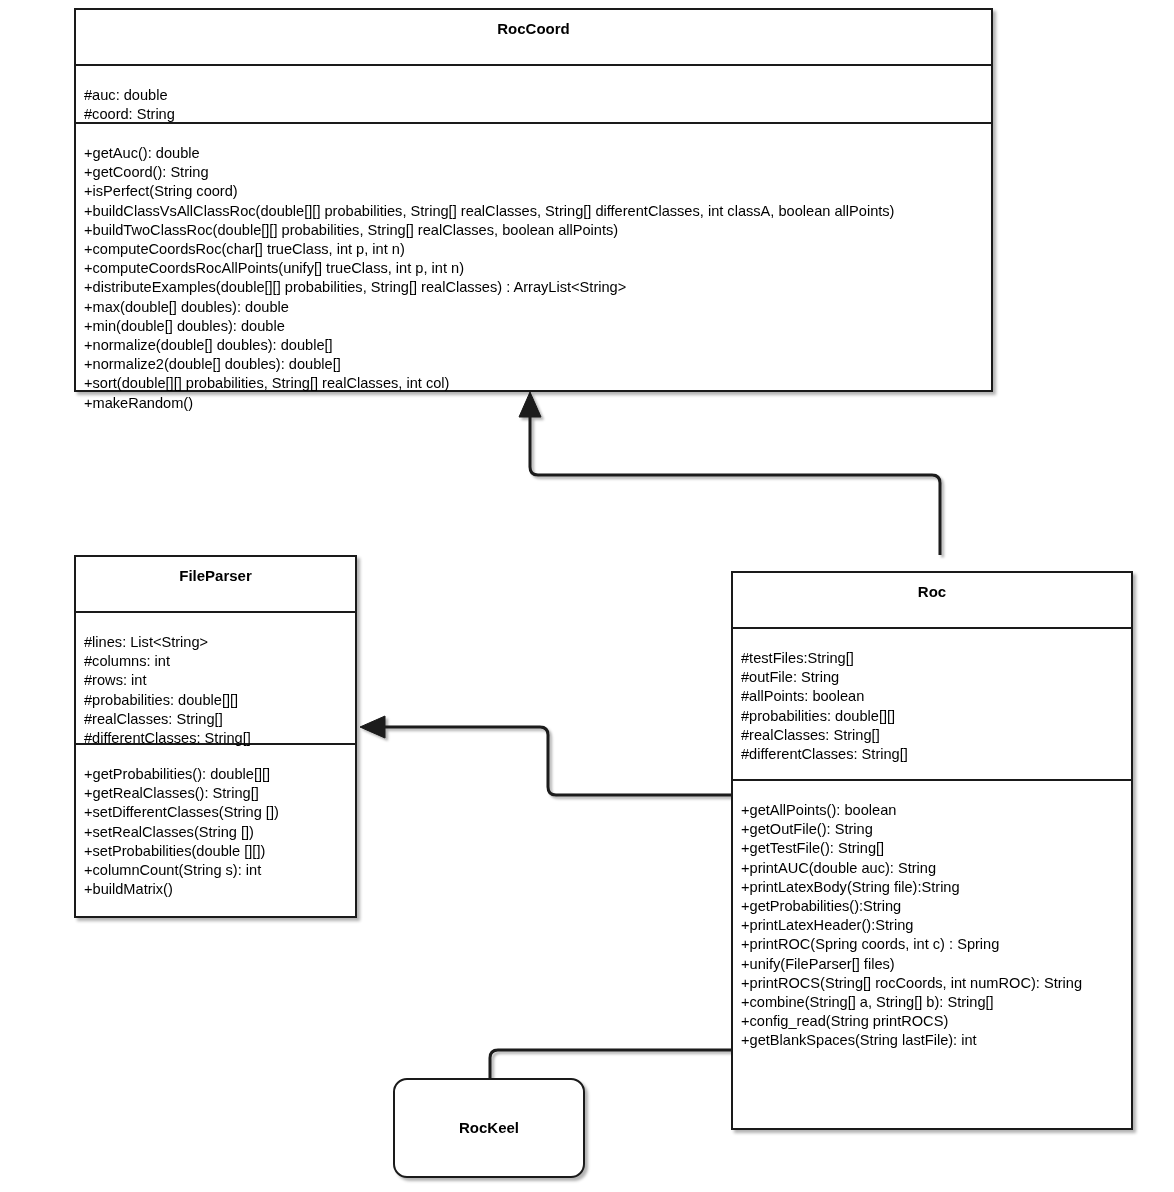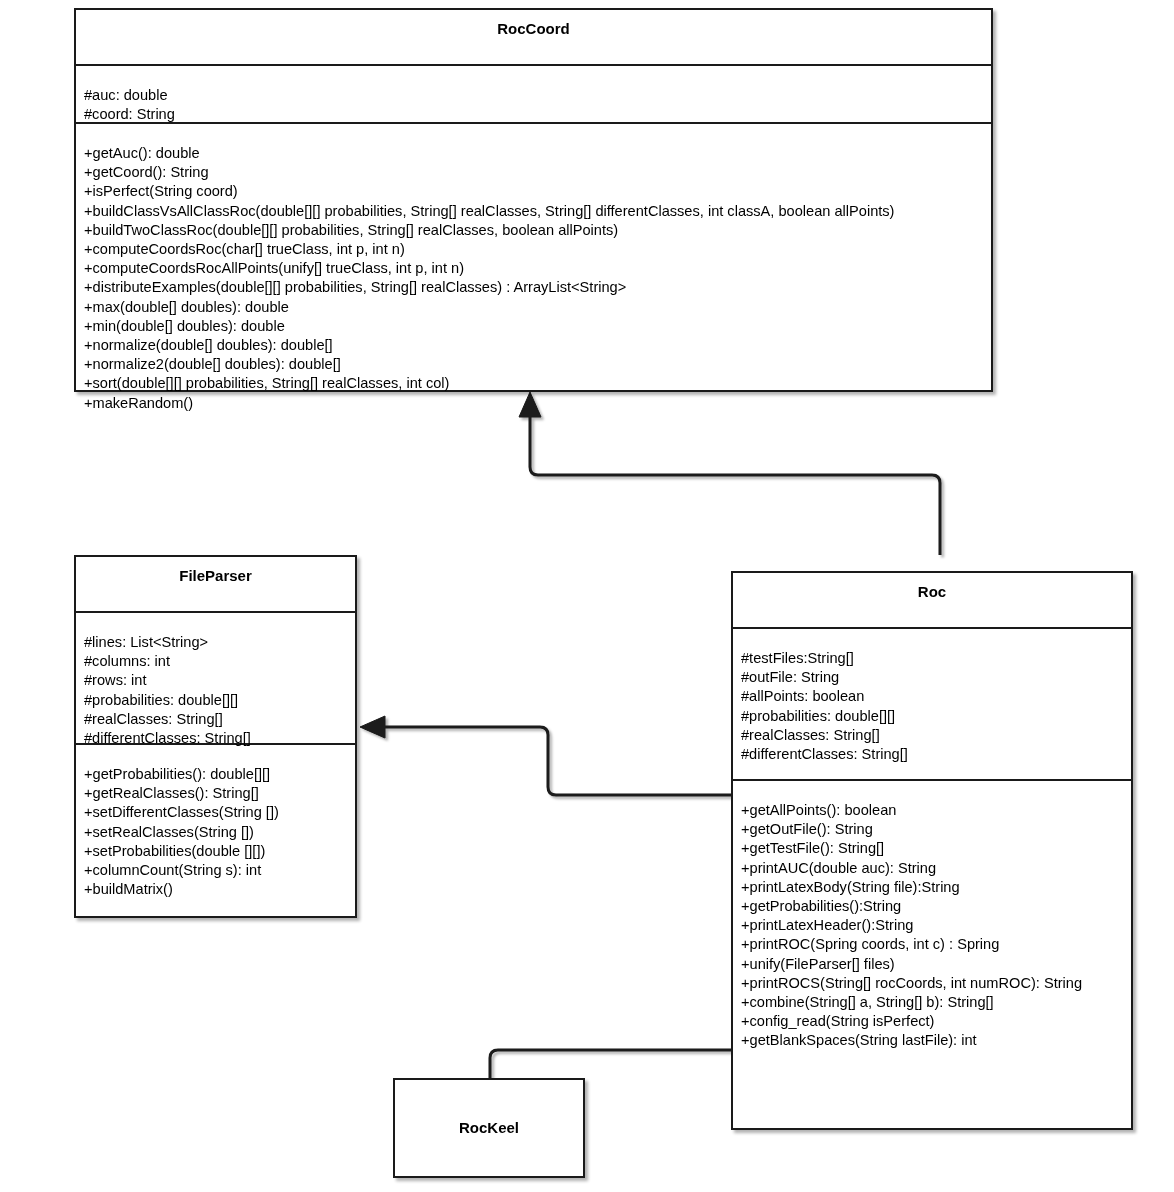--- a/index.html
+++ b/index.html
@@ -158,22 +158,22 @@
         <div class="uml-line">+getOutFile(): String</div>
         <div class="uml-line">+getTestFile(): String[]</div>
         <div class="uml-line">+printAUC(double auc): String</div>
         <div class="uml-line">+printLatexBody(String file):String</div>
         <div class="uml-line">+getProbabilities():String</div>
         <div class="uml-line">+printLatexHeader():String</div>
         <div class="uml-line">+printROC(Spring coords, int c) : Spring</div>
         <div class="uml-line">+unify(FileParser[] files)</div>
         <div class="uml-line">+printROCS(String[] rocCoords, int numROC): String</div>
         <div class="uml-line">+combine(String[] a, String[] b): String[]</div>
-        <div class="uml-line">+config_read(String isPerfect)</div>
+        <div class="uml-line">+config_read(String printROCS)</div>
         <div class="uml-line">+getBlankSpaces(String lastFile): int</div>
       </div>
   </div>
 
-  <div class="uml-class" id="box-rockeel" style="left:393px; top:1078px; width:192px; height:100px; display:flex; align-items:center; justify-content:center;">
+  <div class="uml-class" id="box-rockeel" style="left:393px; top:1078px; width:192px; height:100px; display:flex; align-items:center; justify-content:center;border-radius:14px;">
     <div class="uml-title" style="padding:0;">RocKeel</div>
   </div>
 
 </div>
 
 </body></html>

